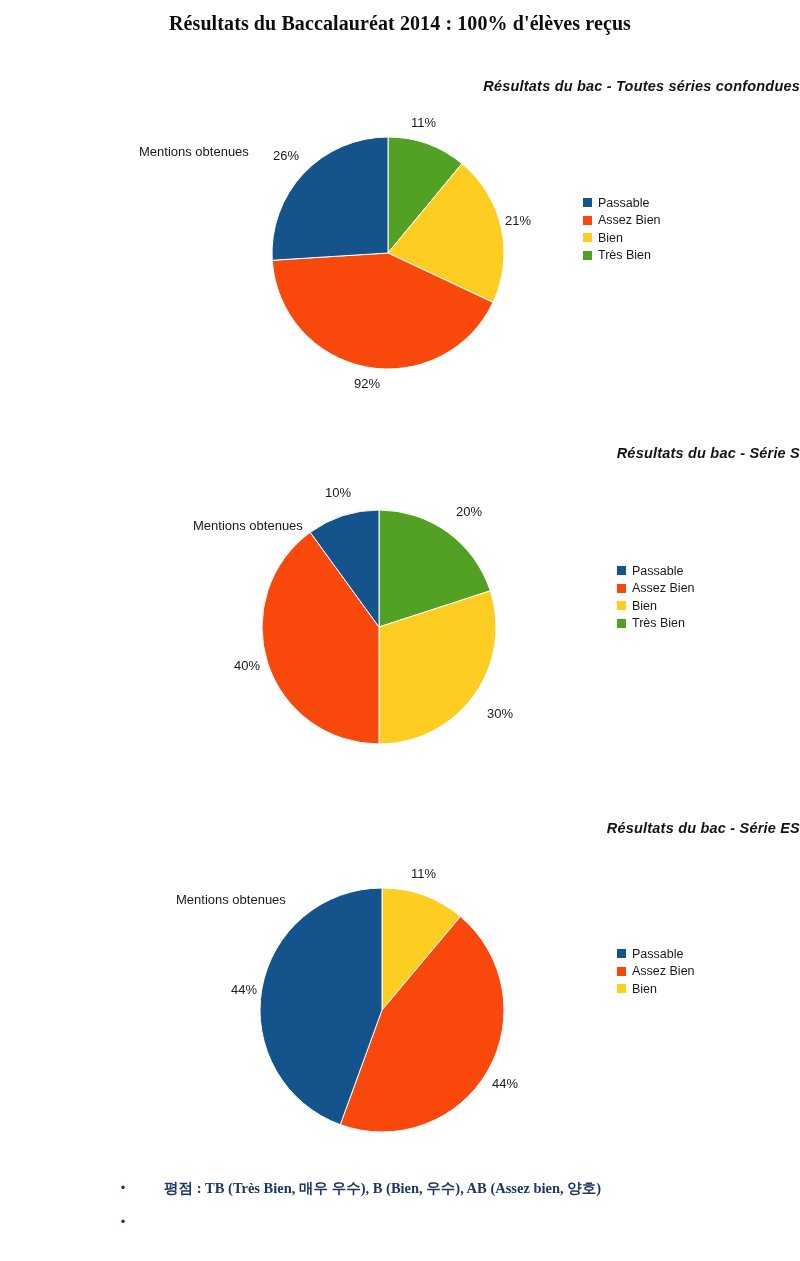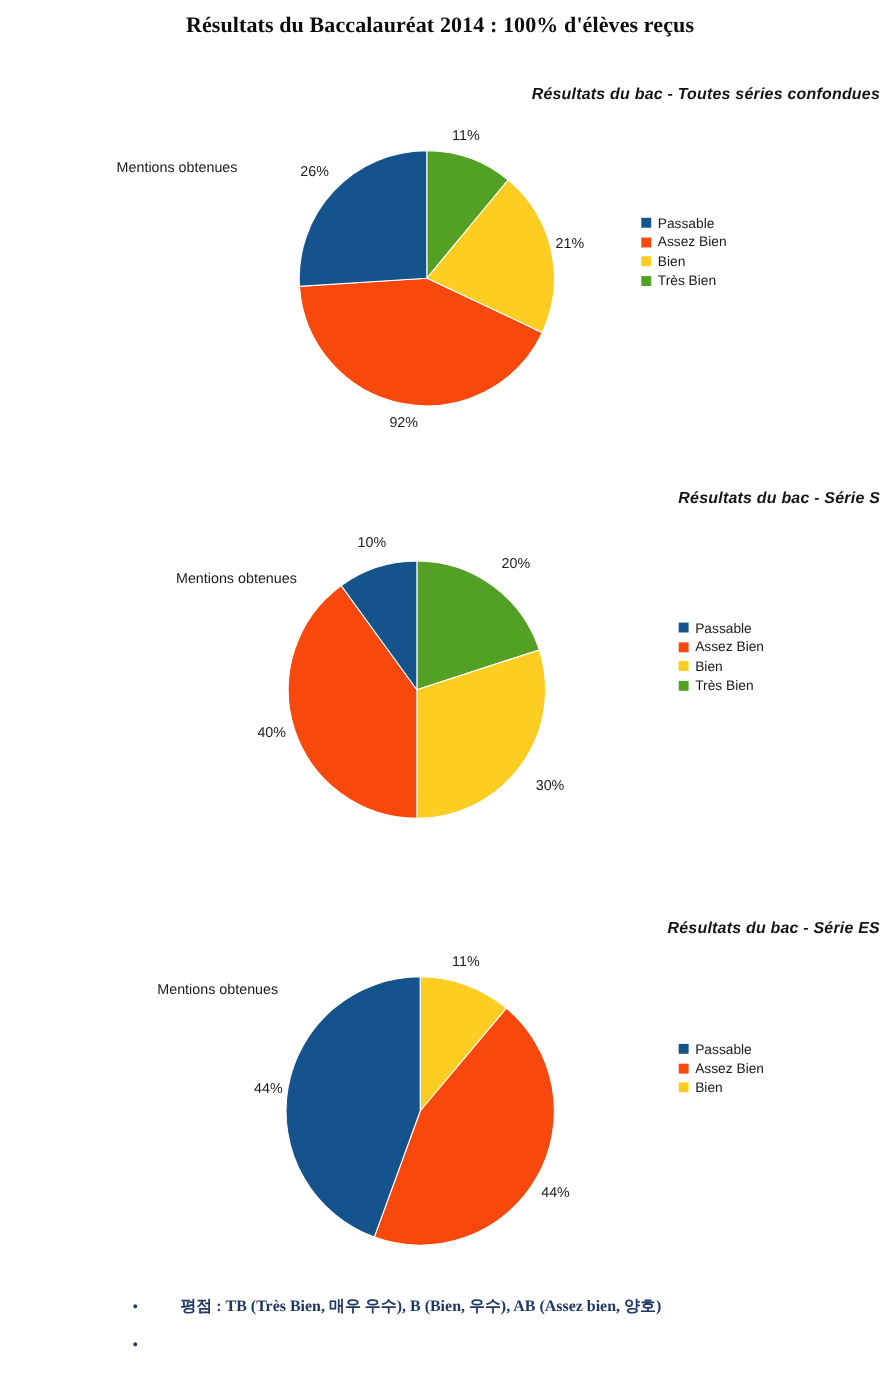--- a/index.html
+++ b/index.html
@@ -31,20 +31,21 @@
     font-family:"Liberation Sans", sans-serif;
     font-weight:bold;font-style:italic;
     font-size:14.5px;color:#141414;
     letter-spacing:0.2px;
   }
   .cat-label{
     position:absolute;
     font-size:13px;color:#1a1a1a;
     white-space:nowrap;
     font-family:"Liberation Sans", sans-serif;
+    margin-left:33px;
   }
   .pie-wrap{position:absolute;}
   .pie-wrap svg{display:block;}
   .slice-label{
     position:absolute;
     font-size:13px;color:#1a1a1a;
     white-space:nowrap;
     font-family:"Liberation Sans", sans-serif;
   }
 
@@ -160,21 +161,21 @@
           <span class="legend-text">Bien</span>
         </div>
         <div class="legend-row">
           <span class="legend-swatch" style="background: rgb(82, 161, 36);"></span>
           <span class="legend-text">Très Bien</span>
         </div>
       </div>
   </div>
 
   <div class="chart-block" id="block-2" style="top:800px;height:370px;">
-    <div class="chart-title" style="top:36px;">Résultats du bac - Série ES</div>
+    <div class="chart-title" style="top:20px;">Résultats du bac - Série ES</div>
     <div class="cat-label" style="left:143px;top:92px;">Mentions obtenues</div>
     <div class="pie-wrap" id="pie-2" style="left:258px;top:86px;">
         <svg width="248" height="248" viewBox="0 0 248 248">
           <path d="M 124 124 L 124.00 2.00 A 122 122 0 0 1 202.42 30.54 Z" fill="#FDCD22" stroke="#ffffff" stroke-width="1"></path>
           <path d="M 124 124 L 202.42 30.54 A 122 122 0 0 1 82.27 238.64 Z" fill="#F9480B" stroke="#ffffff" stroke-width="1"></path>
           <path d="M 124 124 L 82.27 238.64 A 122 122 0 0 1 124.00 2.00 Z" fill="#14538C" stroke="#ffffff" stroke-width="1"></path>
         </svg>
       </div>
     <div class="slice-label" style="left:411px;top:66px;">11%</div>
     <div class="slice-label" style="left:492px;top:276px;">44%</div>

